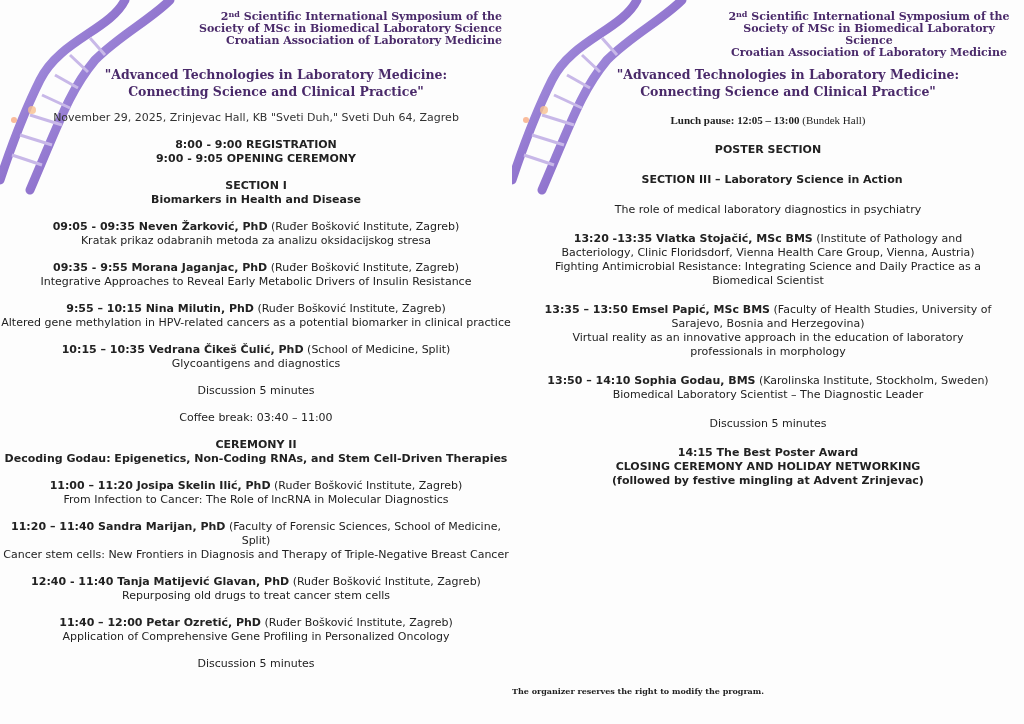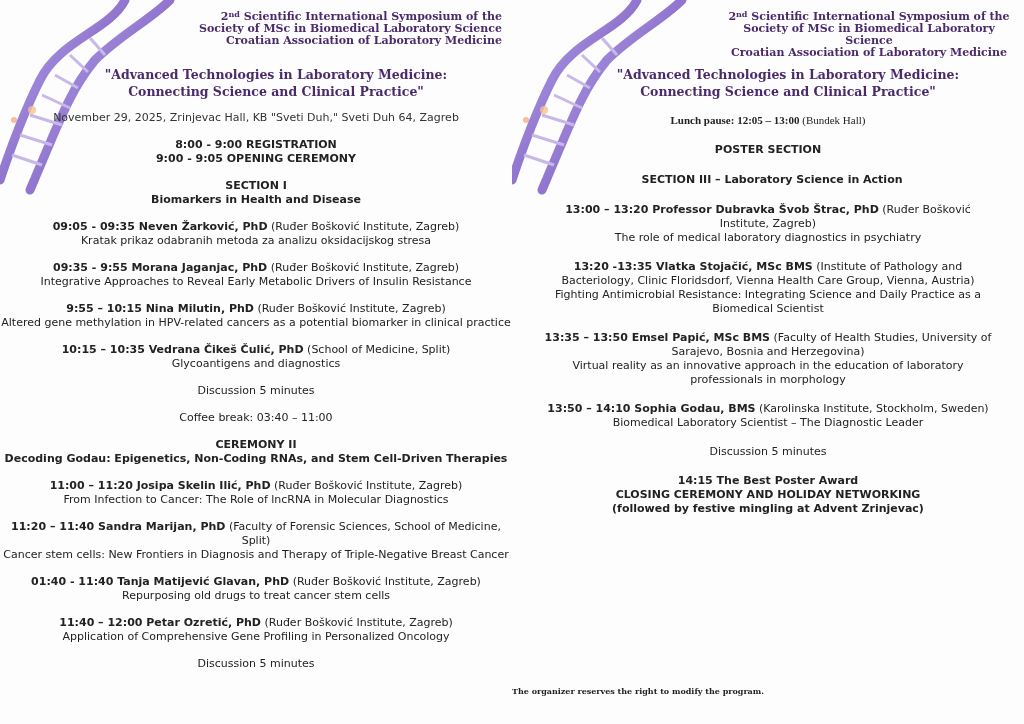--- a/index.html
+++ b/index.html
@@ -94,21 +94,21 @@
     </div>
     <div class="blk">
       <div><span class="b">11:00 – 11:20 Josipa Skelin Ilić, PhD</span><span> (Ruđer Bošković Institute, Zagreb)</span></div>
       <div>From Infection to Cancer: The Role of lncRNA in Molecular Diagnostics</div>
     </div>
     <div class="blk">
       <div><span class="b">11:20 – 11:40 Sandra Marijan, PhD</span><span> (Faculty of Forensic Sciences, School of Medicine, Split)</span></div>
       <div>Cancer stem cells: New Frontiers in Diagnosis and Therapy of Triple-Negative Breast Cancer</div>
     </div>
     <div class="blk">
-      <div><span class="b">01:40 - 11:40 Tanja Matijević Glavan, PhD</span><span> (Ruđer Bošković Institute, Zagreb)</span></div>
+      <div><span class="b">12:40 - 11:40 Tanja Matijević Glavan, PhD</span><span> (Ruđer Bošković Institute, Zagreb)</span></div>
       <div>Repurposing old drugs to treat cancer stem cells</div>
     </div>
     <div class="blk">
       <div><span class="b">11:40 – 12:00 Petar Ozretić, PhD</span><span> (Ruđer Bošković Institute, Zagreb)</span></div>
       <div>Application of Comprehensive Gene Profiling in Personalized Oncology</div>
     </div>
     <div class="blk">Discussion 5 minutes</div>
   </div>
 </div>
 
@@ -145,21 +145,20 @@
   <div class="title">
     <div>"Advanced Technologies in Laboratory Medicine:</div>
     <div>Connecting Science and Clinical Practice"</div>
   </div>
 
   <div class="content" style="padding:0 30px;">
     <div class="blk" style="margin-bottom:16px;font-family:Liberation Serif, serif;"><span class="b">Lunch pause: 12:05 – 13:00</span><span> (Bundek Hall)</span></div>
     <div class="blk b" style="margin-bottom:16px;">POSTER SECTION</div>
     <div class="blk b" style="margin-bottom:16px;padding-left:8px;">SECTION III – Laboratory Science in Action</div>
     <div class="blk" style="margin-bottom:15px;">
-      <div><span class="b">13:00 – 13:20 Professor Dubravka Švob Štrac, PhD</span><span> (Ruđer Bošković Institute, Zagreb)</span></div>
       <div>The role of medical laboratory diagnostics in psychiatry</div>
     </div>
     <div class="blk" style="margin-bottom:15px;">
       <div><span class="b">13:20 -13:35 Vlatka Stojačić, MSc BMS</span><span> (Institute of Pathology and Bacteriology, Clinic Floridsdorf, Vienna Health Care Group, Vienna, Austria)</span></div>
       <div>Fighting Antimicrobial Resistance: Integrating Science and Daily Practice as a Biomedical Scientist</div>
     </div>
     <div class="blk" style="margin-bottom:15px;">
       <div><span class="b">13:35 – 13:50 Emsel Papić, MSc BMS</span><span> (Faculty of Health Studies, University of Sarajevo, Bosnia and Herzegovina)</span></div>
       <div>Virtual reality as an innovative approach in the education of laboratory professionals in morphology</div>
     </div>

